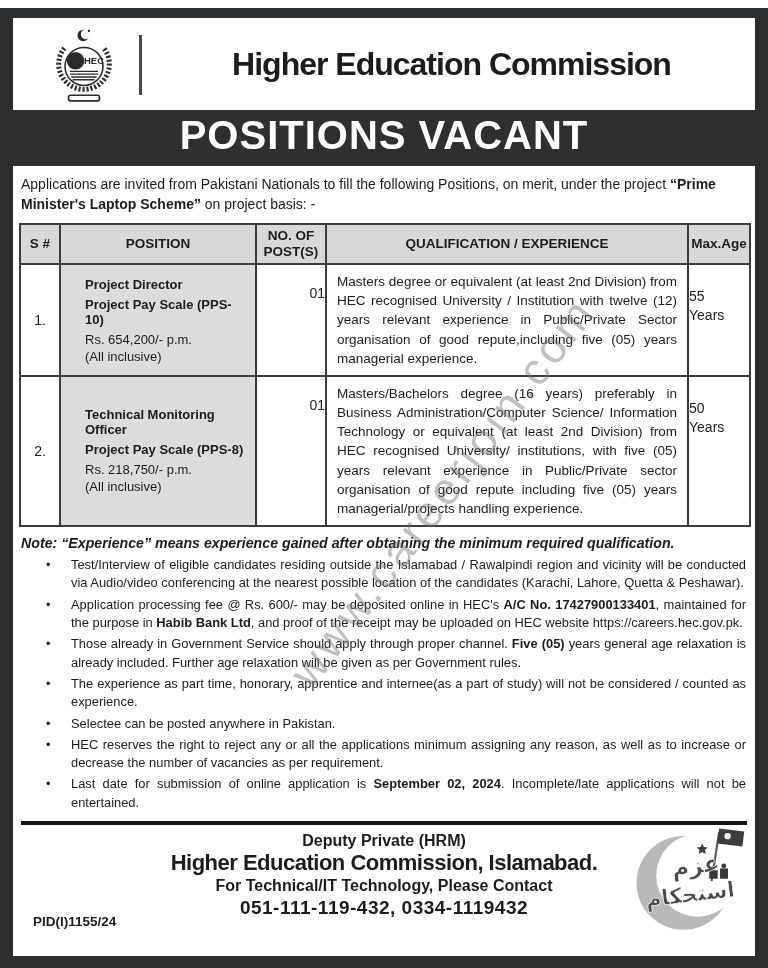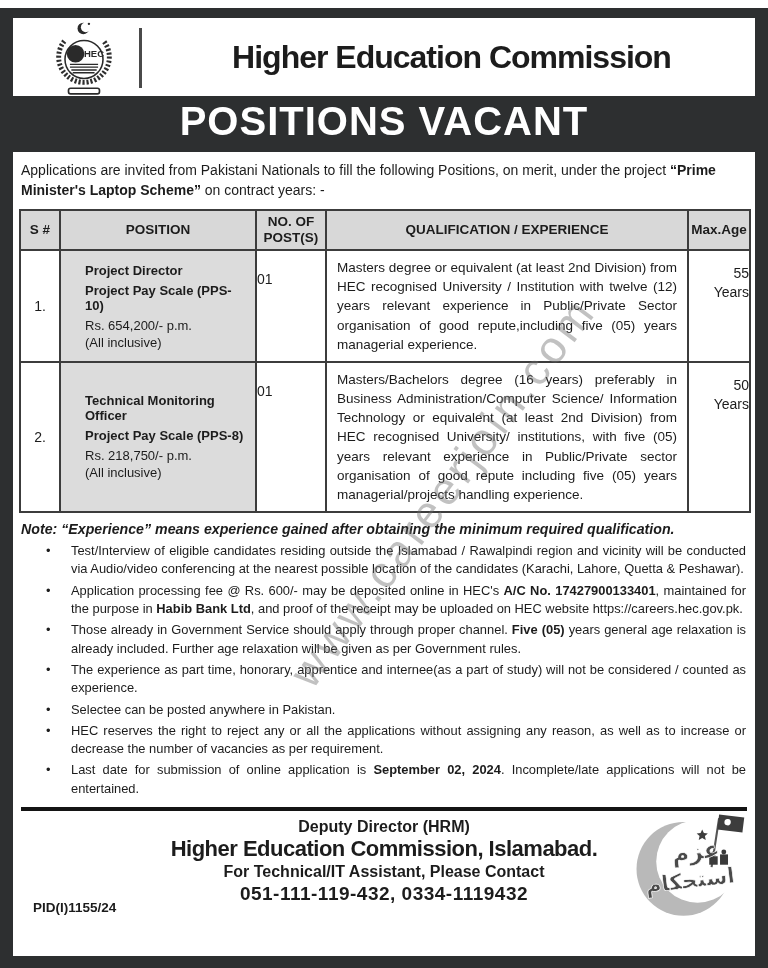--- a/index.html
+++ b/index.html
@@ -1,41 +1,41 @@
 <!DOCTYPE html>
 <html style="--c-frame: #2d2f30; --c-banner: #2d2f30; --c-thead: #d8d8d8; --c-poscell: #dcdcdc; --c-ink: #1c1c1c; --c-watermark: #6e6e6e;"><head>
 <meta charset="utf-8">
 <style>
   *{margin:0;padding:0;box-sizing:border-box;}
   html,body{width:768px;height:968px;}
   body{position:relative;background:#fff;font-family:"Liberation Sans",sans-serif;color:var(--c-ink,#1c1c1c);overflow:hidden;}
   .frame{position:absolute;top:8px;left:0;width:768px;height:960px;background:var(--c-frame,#2d2f30);padding:10px 13px 12px;}
   .inner{position:relative;width:100%;height:100%;background:#fff;overflow:hidden;display:flex;flex-direction:column;}
   
-  .header-box{height:78px;display:flex;align-items:center;padding:4px 8px 2px 34px;flex:0 0 auto;}
+  .header-box{height:92px;display:flex;align-items:center;padding:4px 8px 2px 34px;flex:0 0 auto;}
   .hec-logo{width:74px;height:76px;flex:0 0 auto;}
   .v-divider{width:3px;height:60px;background:#4a4a4a;margin:0 14px 0 18px;}
   .title-wrap{flex:1;text-align:center;}
   .org-title{font-size:32px;font-weight:bold;letter-spacing:-1px;line-height:1.05;}
   .org-country{font-size:20px;font-weight:bold;margin-top:1px;}
   .banner{flex:0 0 auto;height:56px;background:var(--c-banner,#2d2f30);color:#fff;text-align:center;font-size:40px;font-weight:bold;line-height:50px;letter-spacing:1px;}
   
   .content{padding:4px 6px 0;flex:0 0 auto;}
   .intro{font-size:14px;line-height:1.42;padding:5px 2px 6px;}
   table.jobs{width:100%;border-collapse:collapse;table-layout:fixed;margin-top:2px;}
   .jobs th,.jobs td{border:2px solid #3c3c3c;}
   .jobs th{background:var(--c-thead,#d8d8d8);font-size:13.5px;padding:3px 2px;line-height:1.2;}
   .jobs tr.r1{height:104px;} .jobs tr.r2{height:146px;}
   td.sno{text-align:center;vertical-align:middle;font-size:14px;}
   td.pos-cell{background:var(--c-poscell,#dcdcdc);padding:8px 8px 6px 24px;vertical-align:middle;}
   .pos-title,.pos-scale{font-weight:bold;font-size:13px;margin-bottom:5px;}
   .pos-line{font-size:13px;margin-bottom:2px;}
-  td.posts{text-align:left;vertical-align:top;padding-top:20px;font-size:14px;}
+  td.posts{text-align:right;vertical-align:top;padding-top:20px;font-size:14px;}
   td.qual{font-size:13.5px;line-height:1.42;text-align:justify;padding:7px 10px;vertical-align:top;}
-  td.age{text-align:right;vertical-align:top;padding-top:13px;font-size:14px;line-height:1.35;border-radius:31px;}
+  td.age{text-align:left;vertical-align:top;padding-top:22px;font-size:14px;line-height:1.35;border-radius:31px;}
   .note{font-size:14.2px;font-weight:bold;margin:8px 2px 5px;font-style:italic;}
   ul.bullets{list-style:none;}
   .bullets li{position:relative;font-size:12.9px;line-height:1.42;text-align:justify;padding-left:52px;padding-right:3px;margin-bottom:3px;}
   .bullets li::before{content:"•";position:absolute;left:27px;top:0;}
   .sep{flex:0 0 auto;height:4px;background:#141414;margin:6px 8px 2px;}
   
   .footer{flex:0 0 auto;position:relative;height:112px;padding-top:4px;}
   .f-center{text-align:center;}
   .f1{font-size:16px;font-weight:bold;line-height:19px;}
   .f2{font-size:22px;font-weight:bold;line-height:26px;letter-spacing:-.5px;}
@@ -70,21 +70,21 @@
       </svg>
       <div class="v-divider"></div>
       <div class="title-wrap">
         <div class="org-title">Higher Education Commission</div>
       </div>
     </div>
 
     <div class="banner">POSITIONS VACANT</div>
 
     <div class="content">
-      <p class="intro"><span>Applications are invited from Pakistani Nationals to fill the following Positions, on merit, under the project </span><b>“Prime Minister's Laptop Scheme”</b><span> on contract years: -</span></p>
+      <p class="intro"><span>Applications are invited from Pakistani Nationals to fill the following Positions, on merit, under the project </span><b>“Prime Minister's Laptop Scheme”</b><span> on project basis: -</span></p>
 
       <table class="jobs">
         <colgroup>
             <col style="width:40px">
             <col style="width:196px">
             <col style="width:70px">
             <col style="width:362px">
             <col style="width:62px">
           </colgroup>
         <thead>
@@ -131,32 +131,32 @@
       </table>
 
       <p class="note">Note: “Experience” means experience gained after obtaining the minimum required qualification.</p>
 
       <ul class="bullets">
           <li><span>Test/Interview of eligible candidates residing outside the Islamabad / Rawalpindi region and vicinity will be conducted via Audio/video conferencing at the nearest possible location of the candidates (Karachi, Lahore, Quetta &amp; Peshawar).</span></li>
           <li><span>Application processing fee @ Rs. 600/- may be deposited online in HEC's </span><b>A/C No. 17427900133401</b><span>, maintained for the purpose in </span><b>Habib Bank Ltd</b><span>, and proof of the receipt may be uploaded on HEC website https://careers.hec.gov.pk.</span></li>
           <li><span>Those already in Government Service should apply through proper channel. </span><b>Five (05)</b><span> years general age relaxation is already included. Further age relaxation will be given as per Government rules.</span></li>
           <li><span>The experience as part time, honorary, apprentice and internee(as a part of study) will not be considered / counted as experience.</span></li>
           <li><span>Selectee can be posted anywhere in Pakistan.</span></li>
-          <li><span>HEC reserves the right to reject any or all the applications without assigning any reason, as well as to increase or decrease the number of vacancies as per requirement.</span></li>
+          <li><span>HEC reserves the right to reject any or all the applications minimum assigning any reason, as well as to increase or decrease the number of vacancies as per requirement.</span></li>
           <li><span>Last date for submission of online application is </span><b>September 02, 2024</b><span>. Incomplete/late applications will not be entertained.</span></li>
         </ul>
     </div>
 
     <div class="sep"></div>
 
     <div class="footer">
       <div class="f-center">
-        <div class="f1">Deputy Director (HRM)</div>
+        <div class="f1">Deputy Private (HRM)</div>
         <div class="f2">Higher Education Commission, Islamabad.</div>
-        <div class="f4">For Technical/IT Assistant, Please Contact</div>
+        <div class="f4">For Technical/IT Technology, Please Contact</div>
         <div class="f5">051-111-119-432, 0334-1119432</div>
       </div>
       <div class="pid">PID(I)1155/24</div>
       <svg class="azm" viewBox="0 0 130 130" aria-hidden="true">
         <circle cx="58" cy="66" r="50" fill="#b9b9b9"></circle>
         <circle cx="73" cy="58" r="44" fill="#fff"></circle>
         <path d="M96 12 l-8 52" stroke="#555" stroke-width="2.2" fill="none"></path>
         <rect x="96" y="8" width="27" height="16" fill="#3d3d3d" transform="rotate(7 96 8)"></rect>
         <circle cx="106" cy="15" r="3.4" fill="#fff" transform="rotate(7 96 8)"></circle>
         <path d="M78 24 l1.8 3.8 4.2 .4 -3.1 2.8 .9 4.1 -3.8 -2.1 -3.7 2.1 .9 -4.1 -3.1 -2.8 4.2 -.4 Z" fill="#3d3d3d"></path>

